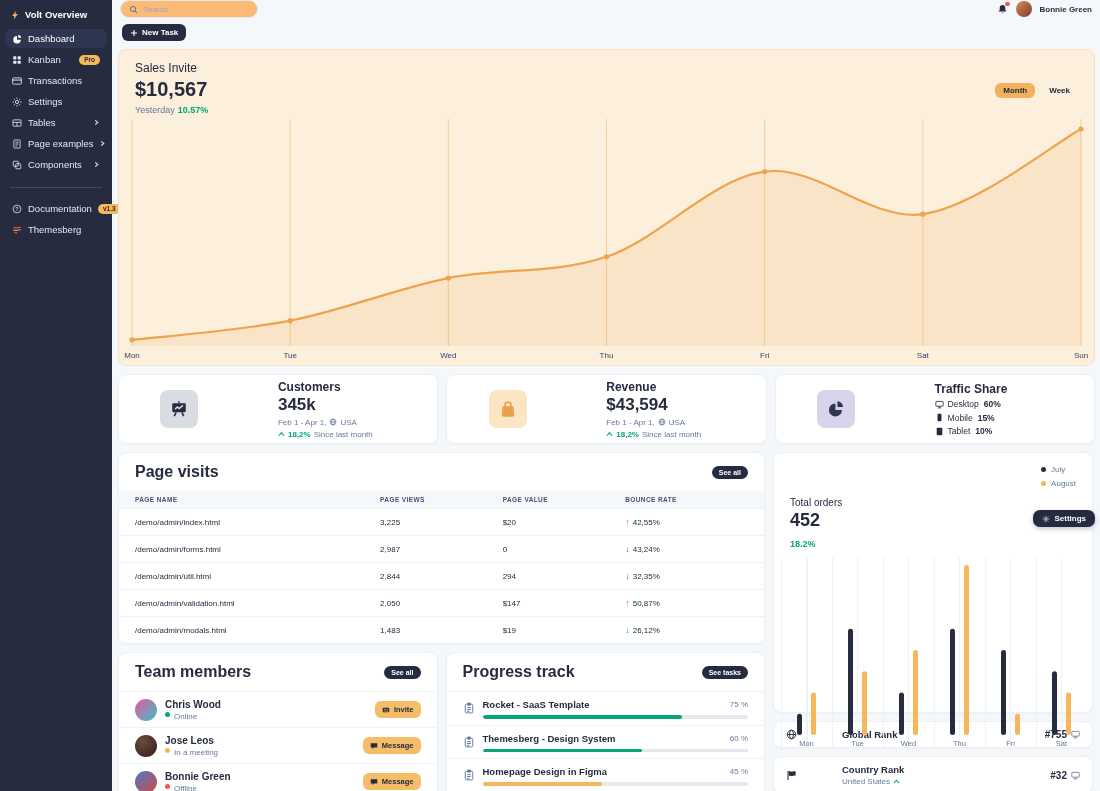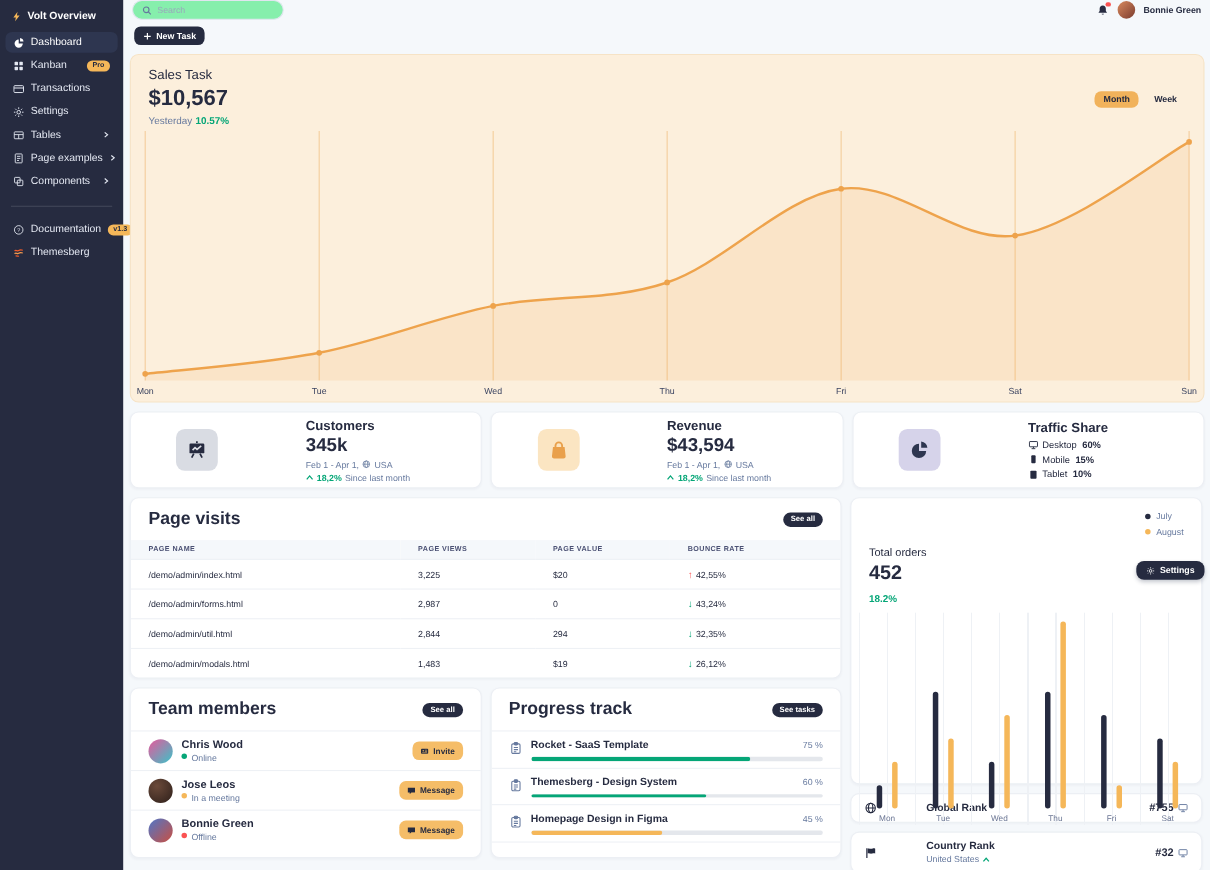--- a/index.html
+++ b/index.html
@@ -15,21 +15,21 @@
   .nav-item .lbl { white-space:nowrap; }
   .nav-icon { width:10px; height:10px; flex:0 0 10px; display:inline-flex; }
   .nav-icon svg { width:10px; height:10px; }
   .chev { margin-left:auto; display:inline-flex; }
   .badge { margin-left:auto; background:#f5b759; color:#262b40; font-size:6.5px; font-weight:bold; padding:1.5px 5px; border-radius:7px; }
   .side-divider { border-top:1px solid rgba(255,255,255,.14); margin:12px 10px 10px 10px; }
 
   
   .main { flex:1; display:flex; flex-direction:column; }
   .topbar { display:flex; align-items:center; height:30px; padding:0 10px 0 8px; }
-  .search { display:flex; align-items:center; gap:5px; background:#86efac; border:1px solid #e0e6ef; border-radius:9px; height:18px; width:138px; padding:0 8px; }
+  .search { display:flex; align-items:center; gap:5px; background:#fdba74; border:1px solid #e0e6ef; border-radius:9px; height:18px; width:138px; padding:0 8px; }
   .search input { border:none; outline:none; font-size:8px; width:100px; color:#262b40; font-family:"Liberation Sans",sans-serif; background:transparent; }
   .search input::placeholder { color:#9aa5bd; }
   .top-right { margin-left:auto; display:flex; align-items:center; gap:8px; }
   .bell { position:relative; display:inline-flex; cursor:pointer; }
   .bell .dot-red { position:absolute; top:-2px; right:-2px; width:4.5px; height:4.5px; background:#fa5252; border-radius:50%; }
   .avatar { width:16px; height:16px; border-radius:50%; background:linear-gradient(135deg,#d98a5f,#7a3b2e); }
   .user-name { font-size:8px; font-weight:bold; }
 
   .content { padding:0 7px 0 6px; }
   .btn-dark { display:inline-flex; align-items:center; gap:4px; background:#262b40; color:#fff; border:none; border-radius:6px; font-size:8px; font-weight:bold; padding:4px 8px; cursor:pointer; font-family:"Liberation Sans",sans-serif; }
@@ -287,21 +287,21 @@
         <svg width="8" height="8" viewBox="0 0 16 16">
             <path d="M8 2v12M2 8h12" stroke="#fff" stroke-width="2.2"></path>
           </svg>
         <span>New Task</span>
       </button>
 
       
       <section class="sales-card">
         <div class="sales-head">
           <div>
-            <div class="sales-title">Sales Task</div>
+            <div class="sales-title">Sales Invite</div>
             <div class="sales-value">$10,567</div>
             <div class="sales-sub">
               <span>Yesterday</span><b>10.57%</b>
             </div>
           </div>
           <div class="toggle">
             <span class="opt active">Month</span>
             <span class="opt">Week</span>
           </div>
         </div>
@@ -477,20 +477,26 @@
                     <td>0</td>
                   <td><span class="trend" style="color: rgb(5, 166, 119);">↓</span><span>43,24%</span></td>
                 </tr>
                 <tr>
                   <td>/demo/admin/util.html</td>
                     <td>2,844</td>
                     <td>294</td>
                   <td><span class="trend" style="color: rgb(5, 166, 119);">↓</span><span>32,35%</span></td>
                 </tr>
                 <tr>
+                  <td>/demo/admin/validation.html</td>
+                    <td>2,050</td>
+                    <td>$147</td>
+                  <td><span class="trend" style="color: rgb(250, 82, 82);">↑</span><span>50,87%</span></td>
+                </tr>
+                <tr>
                   <td>/demo/admin/modals.html</td>
                     <td>1,483</td>
                     <td>$19</td>
                   <td><span class="trend" style="color: rgb(5, 166, 119);">↓</span><span>26,12%</span></td>
                 </tr>
               </tbody>
             </table>
           </div>
 
           <div class="row2">

